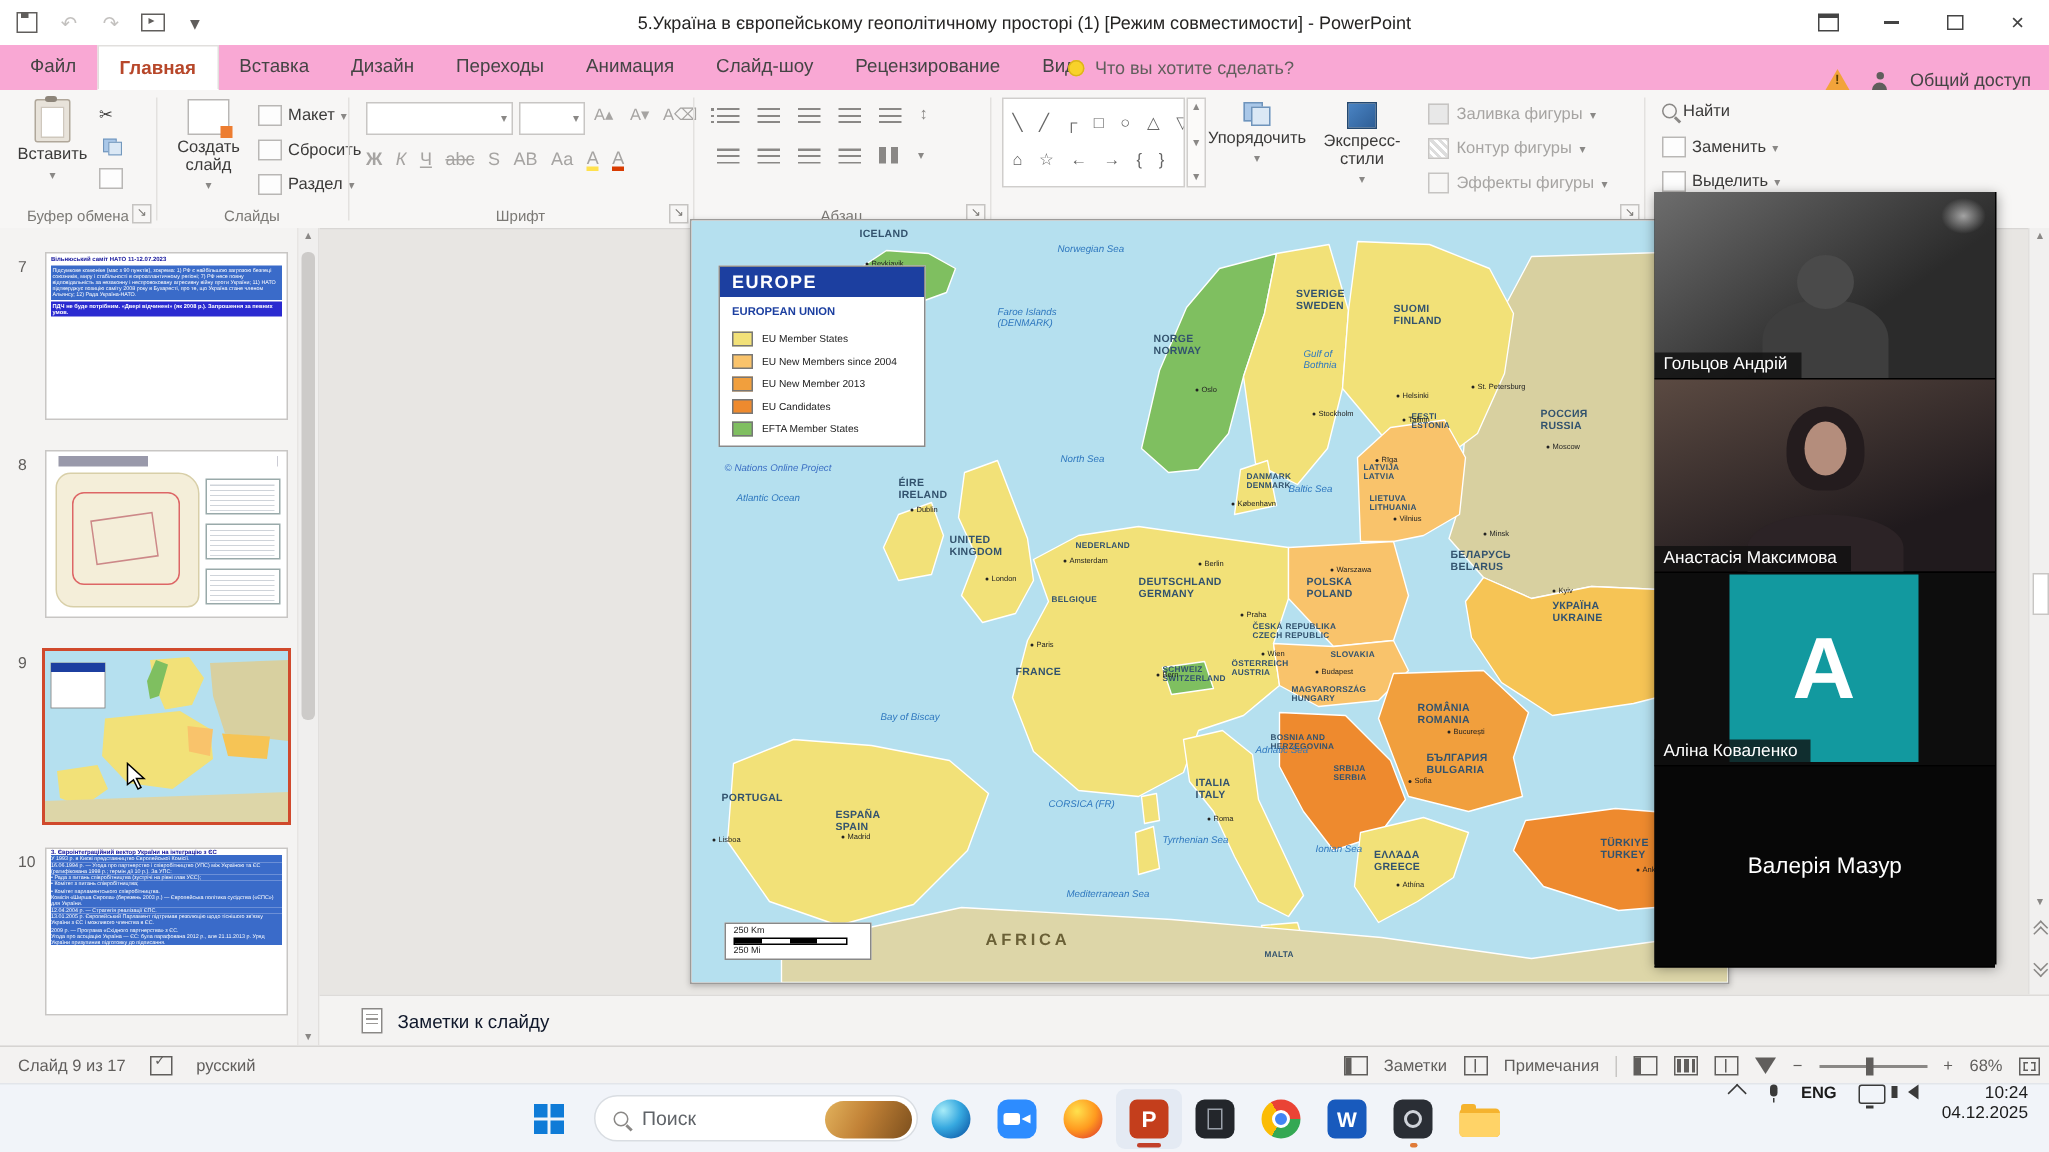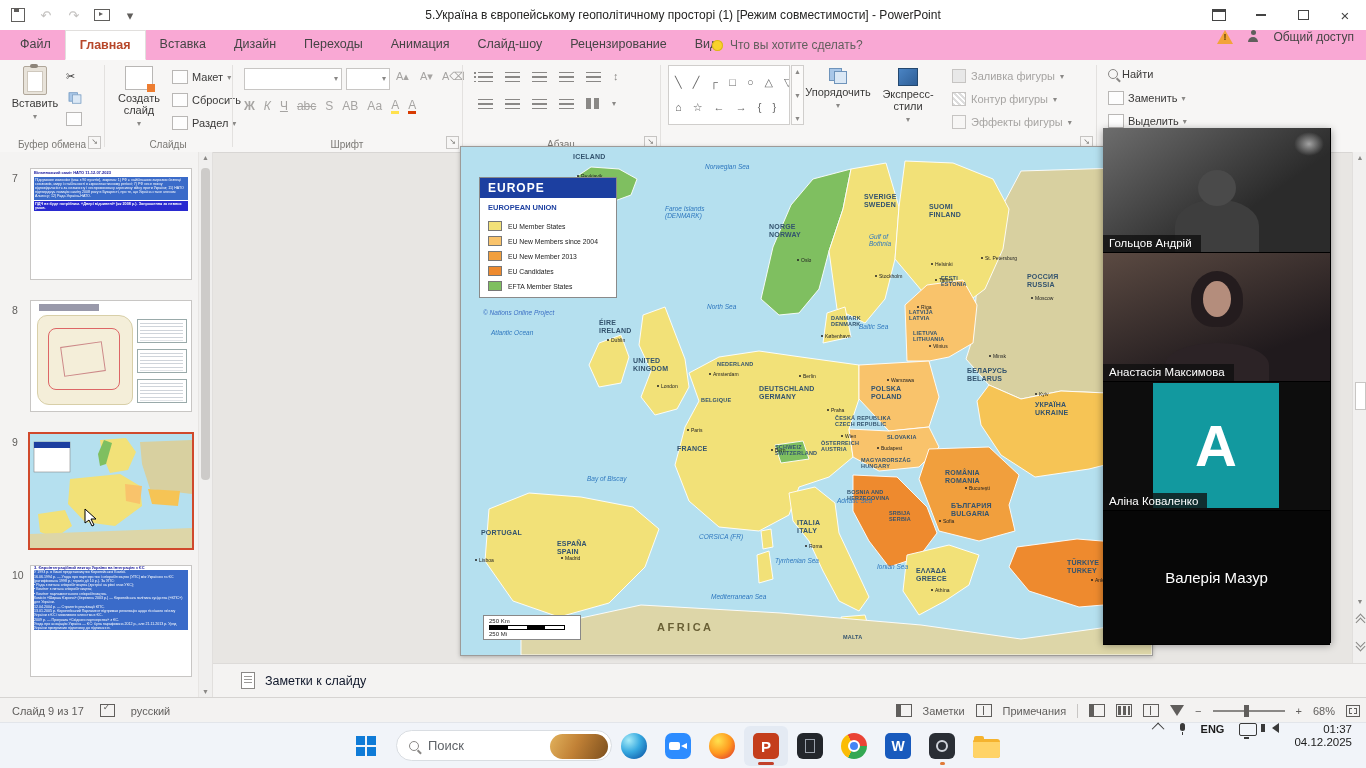--- a/index.html
+++ b/index.html
@@ -23,21 +23,21 @@
   .wc-close{font-size:15px}
   .wc-ribbon::before{content:"";width:12px;height:8px;border:1.2px solid #444;border-top-width:3px}
 
   
   #tabsrow{position:absolute;left:0;top:30px;width:1366px;height:30px;background:#f9a8d4}
   #tabs{position:absolute;left:6px;top:0;height:30px;display:flex}
   .rtab{padding:0 14px;line-height:28px;font-size:12.5px;color:#444;white-space:nowrap}
   .rtab.active{background:#fff;border:1px solid #e1dfdd;border-bottom:1px solid #fff;color:#b7472a;font-weight:bold}
   #tellme{position:absolute;left:712px;top:0;height:30px;display:flex;align-items:center;gap:7px;color:#605e5c;font-size:12px}
   .bulb{width:11px;height:11px;border-radius:50%;background:#f8d22a;box-shadow:inset 0 0 0 1px #dcb31c}
-  #sharebox{position:absolute;right:12px;top:0;height:30px;display:flex;align-items:flex-start;gap:14px;color:#444;font-size:12px}
+  #sharebox{position:absolute;right:12px;top:0;height:30px;display:flex;align-items:flex-end;gap:14px;color:#444;font-size:12px}
   .warn{width:0;height:0;border-left:8px solid transparent;border-right:8px solid transparent;border-bottom:14px solid #f2a33a;position:relative}
   .warn::after{content:"!";position:absolute;left:-2px;top:2px;font-size:9px;font-weight:bold;color:#5a3c00}
   .person-ic{width:12px;height:12px;position:relative}
   .person-ic::before{content:"";position:absolute;left:3.5px;top:0;width:5px;height:5px;border-radius:50%;background:#605e5c}
   .person-ic::after{content:"";position:absolute;left:1px;bottom:0;width:10px;height:5px;border-radius:5px 5px 0 0;background:#605e5c}
 
   
   #ribbon{position:absolute;left:0;top:60px;width:1366px;height:92px;background:#f7f6f5;border-bottom:1px solid #d8d6d4}
   .group{position:absolute;top:0;height:92px}
   .gsep{position:absolute;top:5px;bottom:5px;width:1px;background:#e3e1df}
@@ -749,21 +749,21 @@
         <span class="i-folder"></span>
       </div>
   </div>
   <div id="tray">
     <span class="tray-chv"></span>
     <span class="ic-mic"></span>
     <span class="tray-lang">ENG</span>
     <span class="ic-mon"></span>
     <span class="ic-spk"></span>
     <div class="clock">
-      <span>01:37</span>
+      <span>10:24</span>
       <span>04.12.2025</span>
     </div>
   </div>
 </div>
 
 <div id="zoompanel">
   <div class="ztile" id="zt1">
     <div class="glow"></div>
     <div class="sil"></div>
     <span class="zchip">Гольцов Андрій</span>

